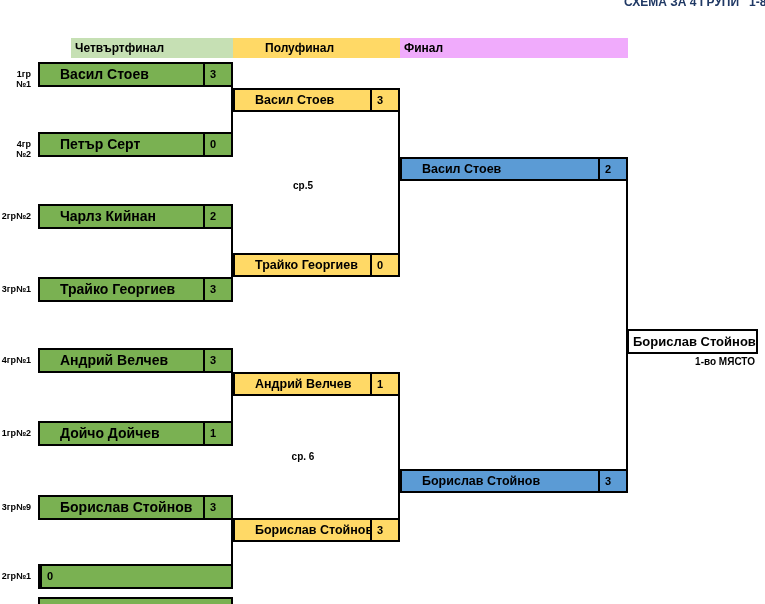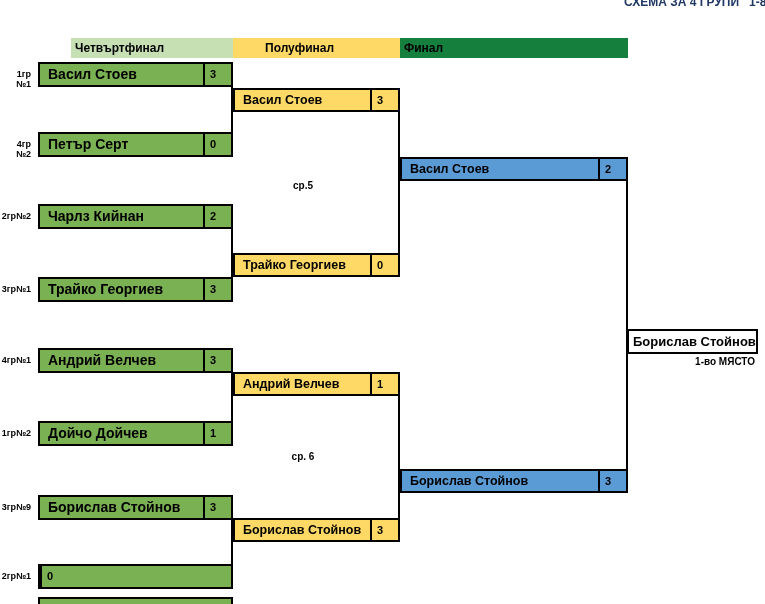--- a/index.html
+++ b/index.html
@@ -11,27 +11,27 @@
   .title {
     position:absolute; top:-5px; left:624px; font-size:12px;
     color:#1f3864; white-space:pre;
   }
   .hdr {
     position:absolute; top:38px; height:20px; line-height:20px;
     font-size:12px; padding-left:4px; box-sizing:border-box;
   }
   .hdr-qf { left:38px;  width:218px; background:#c6e0b4;margin-left:33px; }
   .hdr-sf { left:233px; width:167px; background:#ffd966;padding-left:32px; }
-  .hdr-f  { left:400px; width:228px; background:#15803d; }
+  .hdr-f  { left:400px; width:228px; background:#f0abfc; }
   .match {
     position:absolute; display:flex; border:2px solid #000;
     box-sizing:border-box; overflow:hidden;
   }
   .match .name {
-    flex:1; padding-left:8px; white-space:nowrap; overflow:hidden;
+    flex:1; padding-left:20px; white-space:nowrap; overflow:hidden;
   }
   .match .score {
     width:28px; border-left:2px solid #000; box-sizing:border-box;
     padding-left:5px; font-size:11px;
   }
   .qf  { left:38px;  width:195px; height:25px; background:#7ab152; }
   .qf .name  { font-size:14px;   line-height:21px; }
   .qf .score { line-height:21px; }
   .sf  { left:233px; width:167px; height:24px; background:#ffd966; }
   .sf .name  { font-size:12.5px; line-height:20px; }

